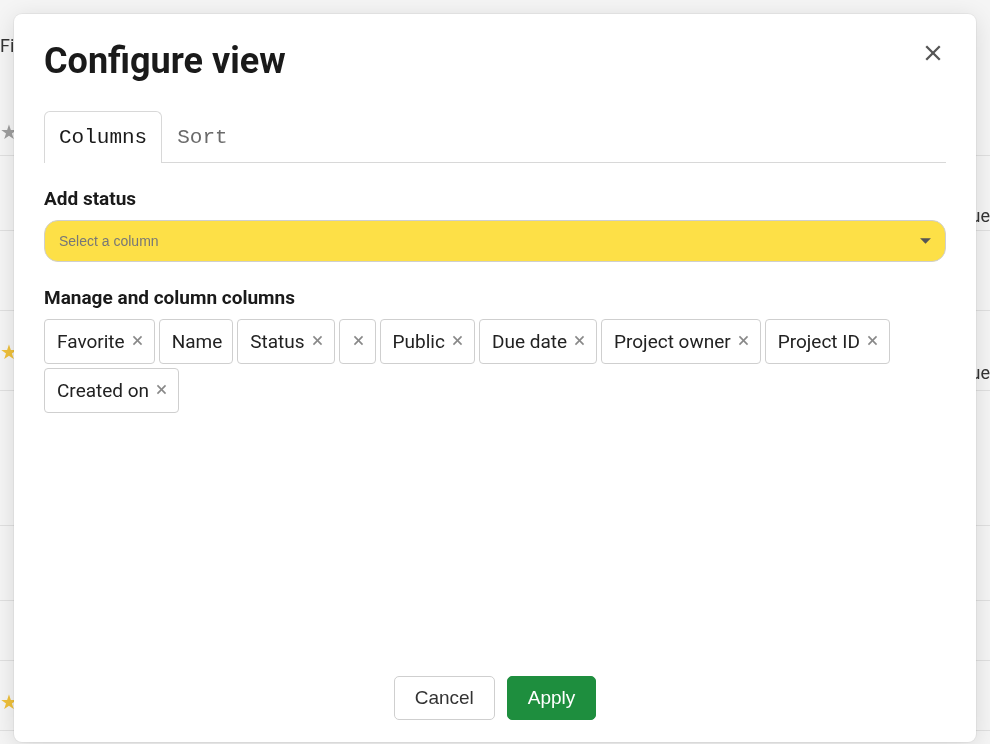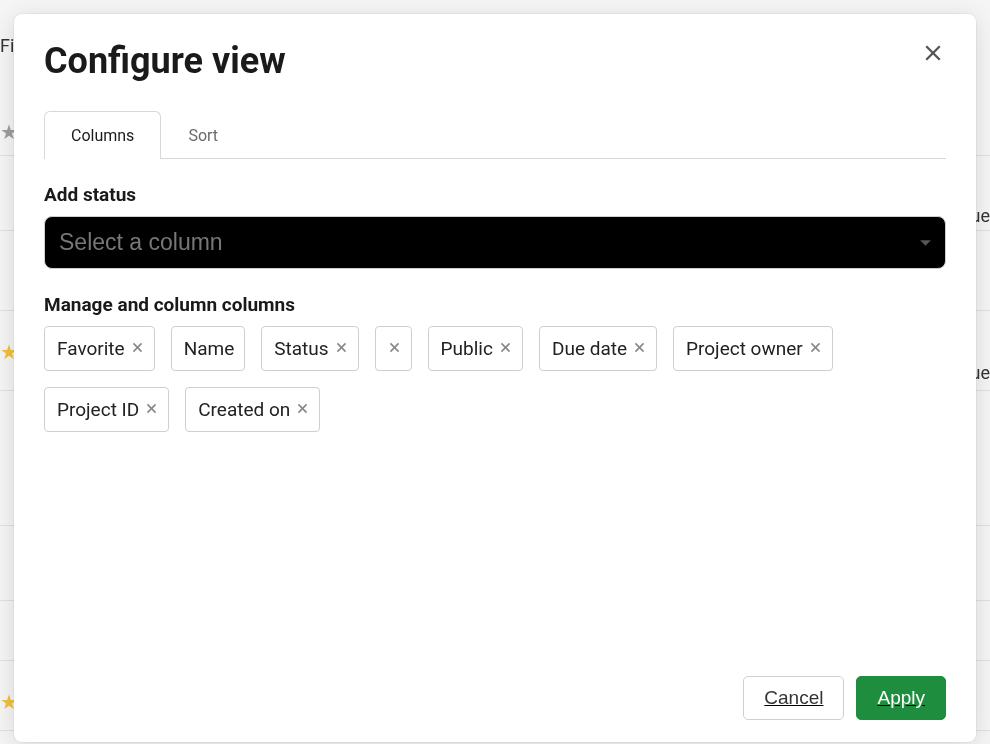--- a/index.html
+++ b/index.html
@@ -83,74 +83,75 @@
     .close-btn svg {
       width: 18px;
       height: 18px;
     }
     .tabs {
       display: flex;
       border-bottom: 1px solid #d8d8d8;
       margin-top: 28px;
     }
     .tab {
-      padding: 14px 26px;
-      font-size: 16px;
+      padding: 14px 14px;
+      font-size: 21px;
       color: #6a6a6a;
       cursor: pointer;
       border: 1px solid transparent;
       border-bottom: none;
       position: relative;
       top: 1px;
       border-radius: 6px 6px 0 0;
+      font-family: Liberation Mono, monospace;
     }
     .tab.active {
       color: #1a1a1a;
       border-color: #d8d8d8;
       background: #ffffff;
     }
     .section-label {
       font-size: 19px;
       font-weight: 700;
       color: #1a1a1a;
       margin-top: 24px;
       margin-bottom: 10px;
     }
     .select-wrap {
       position: relative;
       width: 100%;
     }
     .select-input {
       width: 100%;
       padding: 12px 40px 12px 14px;
-      font-size: 23px;
+      font-size: 14px;
       border: 1px solid #cfcfcf;
-      border-radius: 8px;
-      background: #000000;
+      border-radius: 14px;
+      background: #fde047;
       color: #777;
       cursor: pointer;
       text-align: left;
     }
     .select-caret {
       position: absolute;
       right: 14px;
       top: 50%;
       transform: translateY(-50%);
       pointer-events: none;
       color: #555;
     }
     .select-caret svg {
       width: 13px;
       height: 13px;
       display: block;
     }
     .chips {
       display: flex;
       flex-wrap: wrap;
-      gap: 16px;
+      gap: 4px;
     }
     .chip {
       display: inline-flex;
       align-items: center;
       border: 1px solid #cfcfcf;
       border-radius: 4px;
       padding: 10px 10px 10px 12px;
       font-size: 19px;
       color: #222;
       background: #fff;
@@ -167,23 +168,22 @@
       align-items: center;
       justify-content: center;
     }
     .chip-remove svg {
       width: 13px;
       height: 13px;
     }
     .modal-footer {
       margin-top: auto;
       display: flex;
-      justify-content: flex-end;
+      justify-content: center;
       gap: 12px;
-      text-decoration: underline;
     }
     .btn {
       padding: 10px 20px;
       font-size: 19px;
       border-radius: 5px;
       cursor: pointer;
       border: 1px solid transparent;
     }
     .btn-secondary {
       background: #ffffff;

